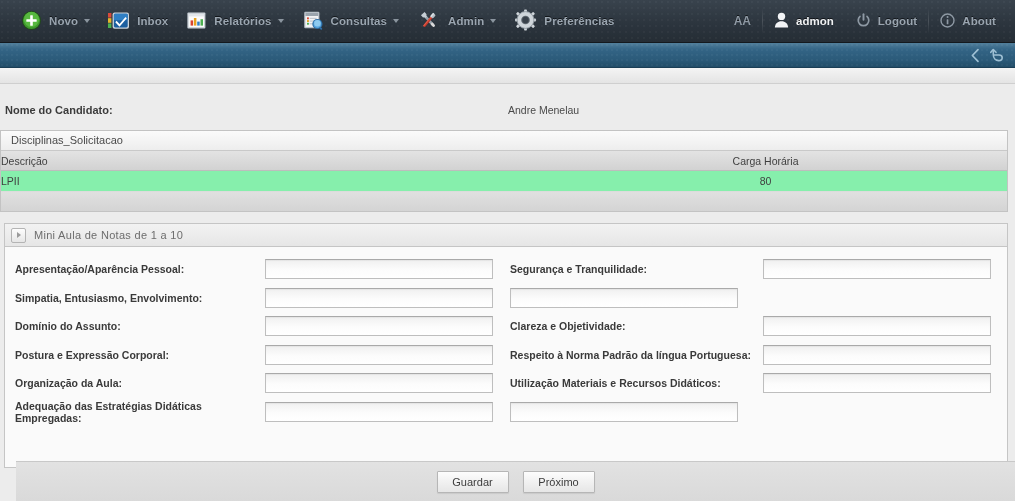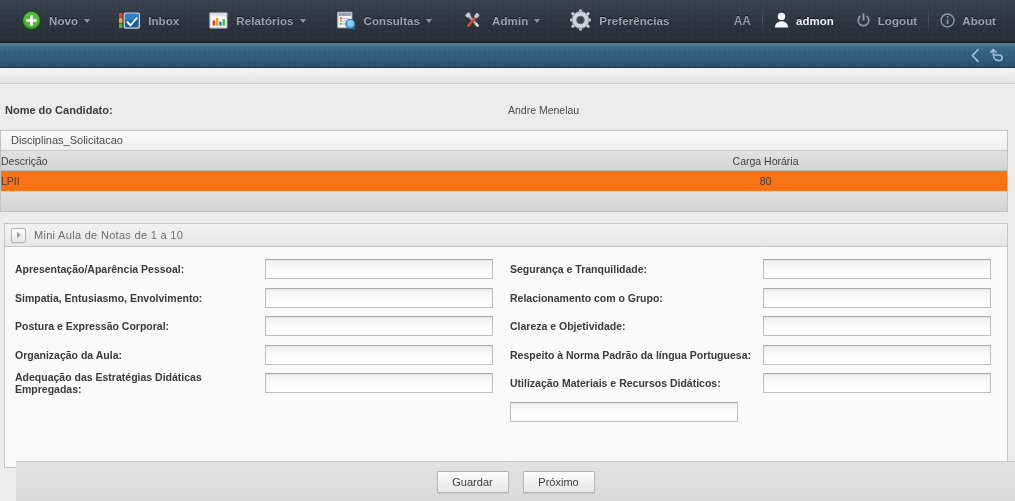--- a/index.html
+++ b/index.html
@@ -38,21 +38,20 @@
       radial-gradient(circle at 2px 2px, rgba(255,255,255,0.030) 0.8px, transparent 1.2px);
     background-size: 6px 6px;
     pointer-events: none;
   }
   .nav-left {
     display: flex;
     align-items: center;
     padding-left: 12px;
     position: relative;
     z-index: 2;
-    gap: 11px;
   }
   .nav-item {
     display: flex;
     align-items: center;
     height: 43px;
     padding: 0 9px;
     cursor: pointer;
     white-space: nowrap;
   }
   .nav-label {
@@ -184,21 +183,21 @@
     align-items: center;
     background: linear-gradient(180deg, #e3e3e3 0%, #d2d2d2 100%);
     border-bottom: 1px solid #bdbdbd;
     font-size: 10.5px;
     color: #3f3f3f;
   }
   .grid-row {
     display: flex;
     height: 20px;
     align-items: center;
-    background: #f97316;
+    background: #86efac;
     border-bottom: 1px solid #dcdcdc;
     font-size: 10.5px;
     color: #3f3f3f;
     cursor: pointer;
   }
   .grid-foot {
     height: 19px;
     background: linear-gradient(180deg, #e0e0e0 0%, #d4d4d4 100%);
   }
   .cell-desc { width: 52%; text-align: left; }
@@ -516,40 +515,43 @@
     <div class="col col-left">
       <div class="field">
         <span class="field-label">Apresentação/Aparência Pessoal:</span>
         <input class="field-input" type="text" value="" style="">
       </div>
       <div class="field">
         <span class="field-label">Simpatia, Entusiasmo, Envolvimento:</span>
         <input class="field-input" type="text" value="" style="">
       </div>
       <div class="field">
+        <span class="field-label">Domínio do Assunto:</span>
+        <input class="field-input" type="text" value="" style="">
+      </div>
+      <div class="field">
         <span class="field-label">Postura e Expressão Corporal:</span>
         <input class="field-input" type="text" value="" style="">
       </div>
       <div class="field">
         <span class="field-label">Organização da Aula:</span>
         <input class="field-input" type="text" value="" style="">
       </div>
       <div class="field">
         <span class="field-label">Adequação das Estratégias Didáticas Empregadas:</span>
         <input class="field-input" type="text" value="" style="">
       </div>
     </div>
 
     <div class="col col-right">
       <div class="field">
         <span class="field-label">Segurança e Tranquilidade:</span>
         <input class="field-input" type="text" value="" style="">
       </div>
       <div class="field">
-        <span class="field-label">Relacionamento com o Grupo:</span>
         <input class="field-input" type="text" value="" style="">
       </div>
       <div class="field">
         <span class="field-label">Clareza e Objetividade:</span>
         <input class="field-input" type="text" value="" style="">
       </div>
       <div class="field">
         <span class="field-label">Respeito à Norma Padrão da língua Portuguesa:</span>
         <input class="field-input" type="text" value="" style="">
       </div>

